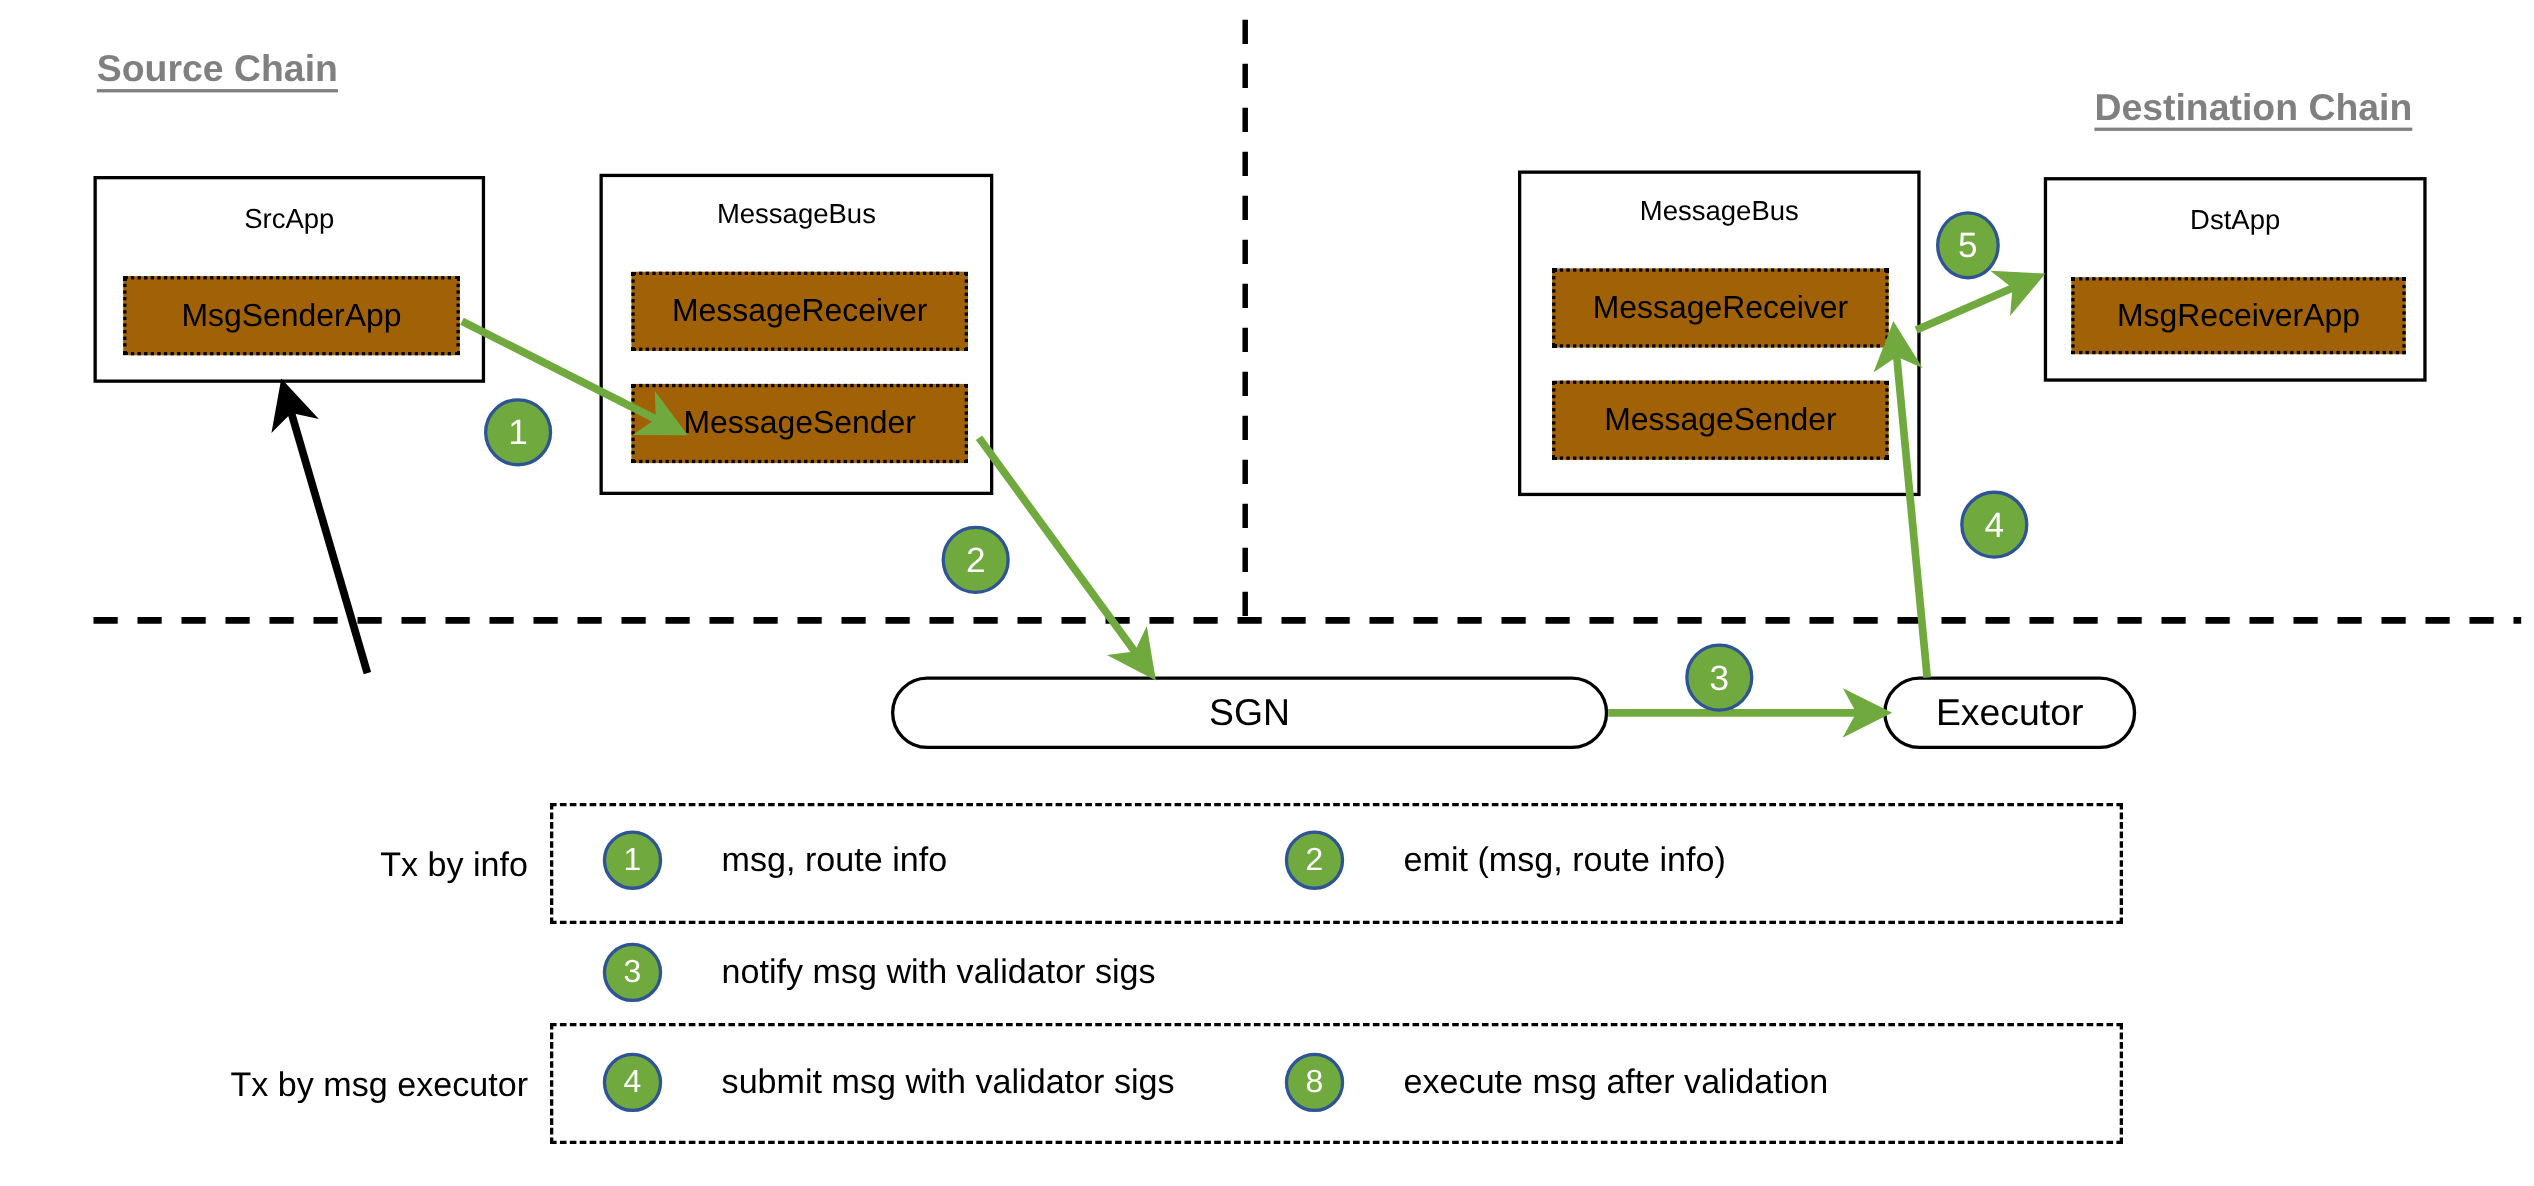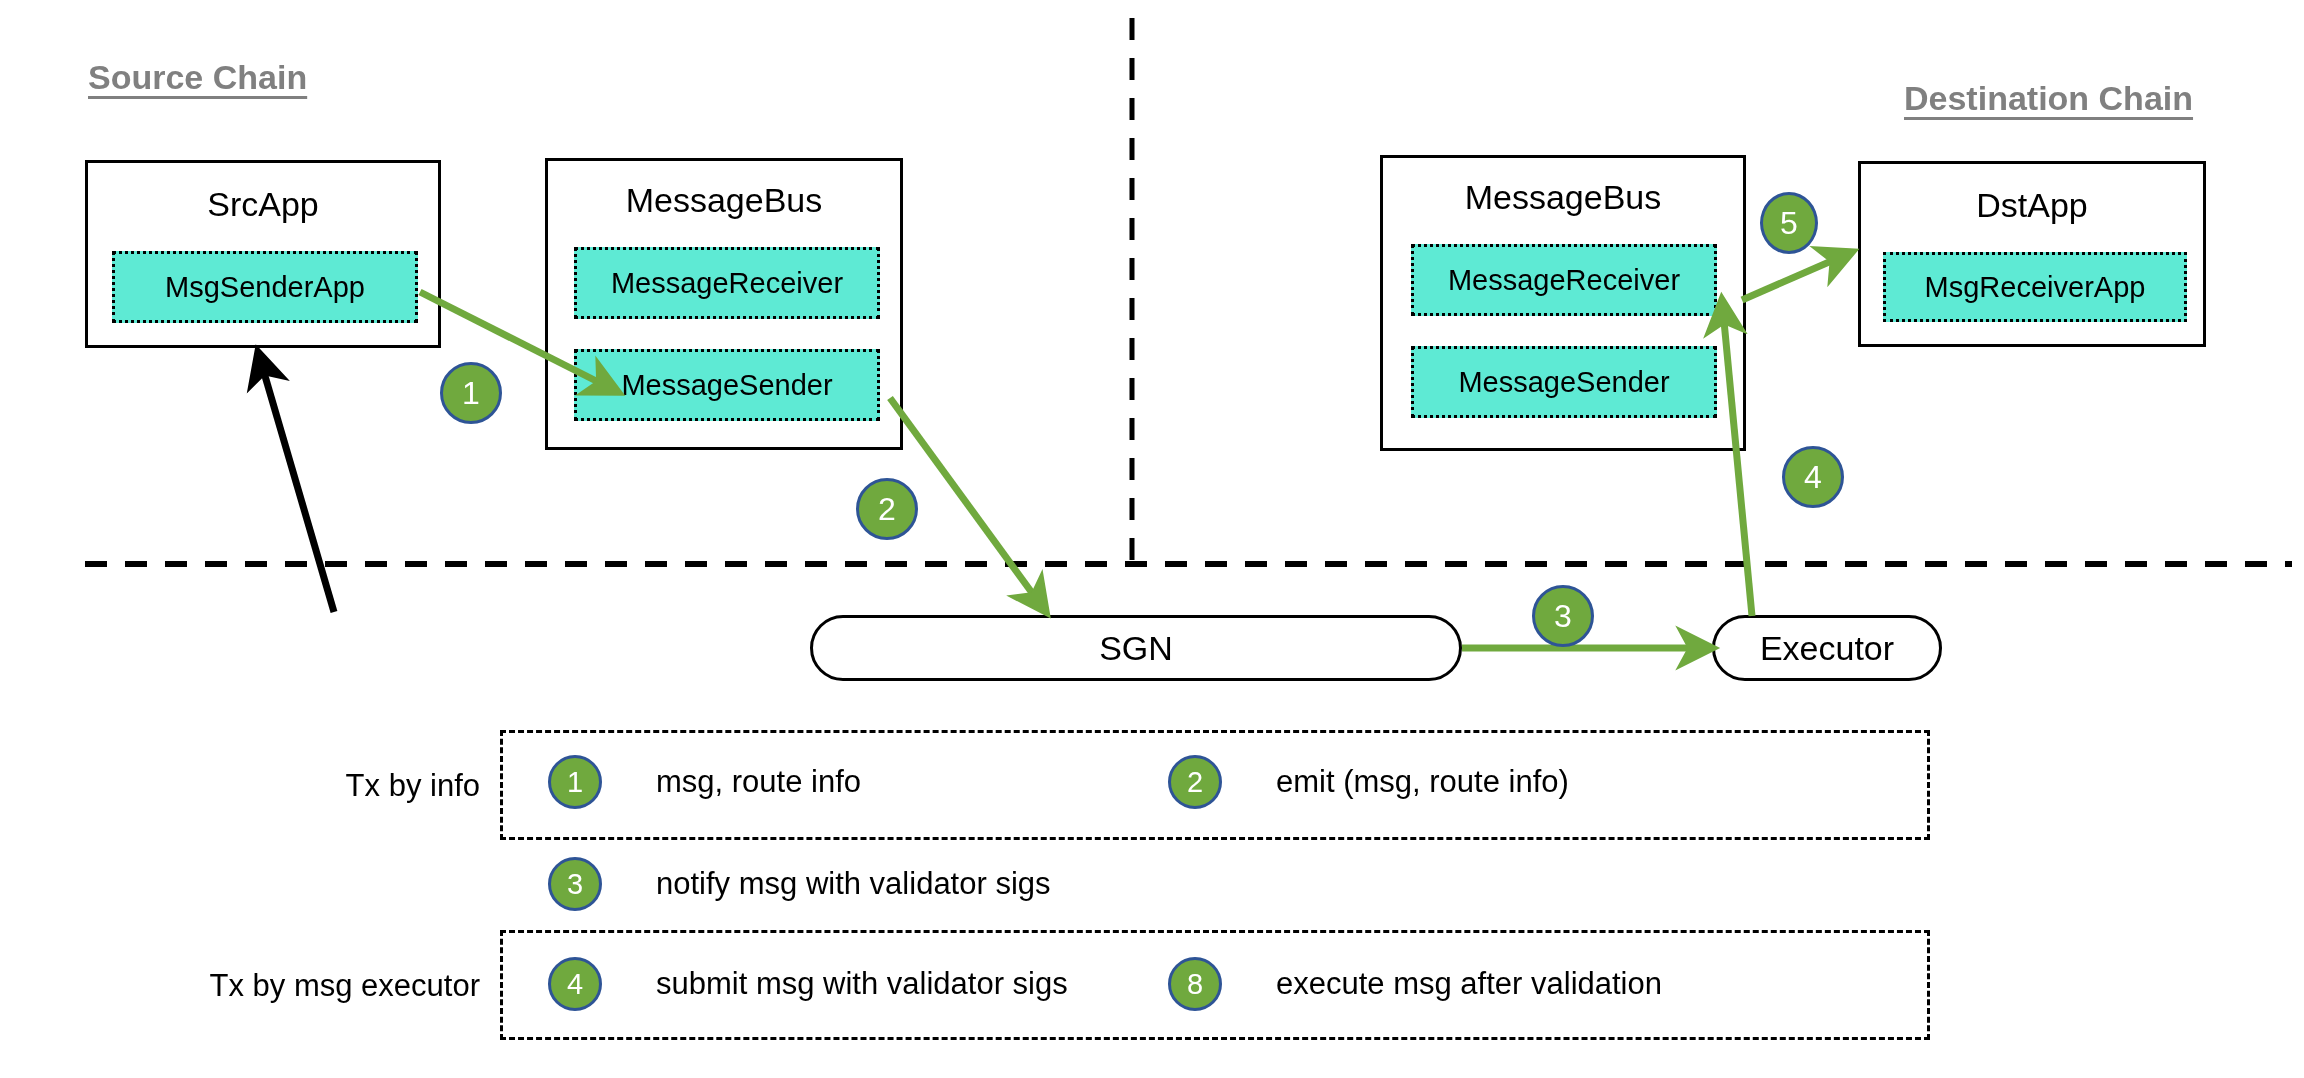--- a/index.html
+++ b/index.html
@@ -22,43 +22,43 @@
   .chain-title {
     position: absolute;
     font-size: 34px;
     font-weight: bold;
     color: #808080;
     text-decoration: underline;
     text-underline-offset: 7px;
     text-decoration-thickness: 3px;
     white-space: nowrap;
   }
-  #src-chain-title { left: 88px;  top: 58px; }
+  #src-chain-title { left: 88px;  top: 44px; }
   #dst-chain-title { left: 1904px; top: 58px; margin-top: 21px; }
 
   
   .comp-box {
     position: absolute;
     border: 3px solid #000000;
     background: #ffffff;
   }
   .comp-title {
     position: absolute;
     left: 0; right: 0;
     text-align: center;
-    font-size: 34px;
+    font-size: 25px;
     color: #000000;
     white-space: nowrap;
   }
 
   
   .sub-box {
     position: absolute;
     border: 3px dotted #000000;
-    background: #5eead4;
+    background: #a16207;
     display: flex;
     align-items: center;
     justify-content: center;
     font-size: 29px;
     color: #000000;
     white-space: nowrap;
   }
 
   
   .pill {

